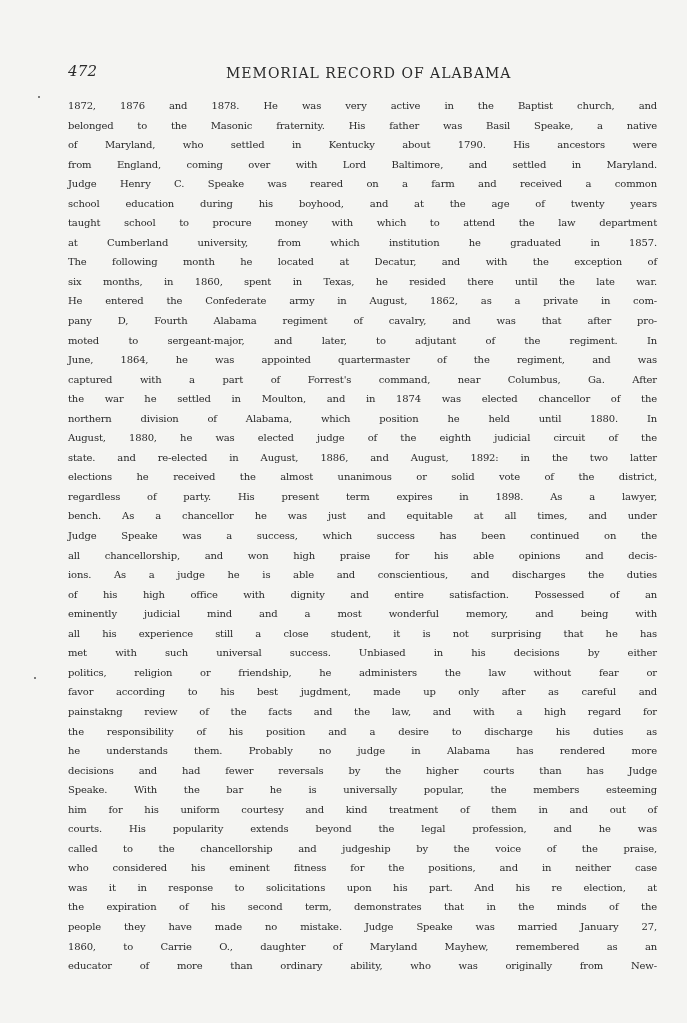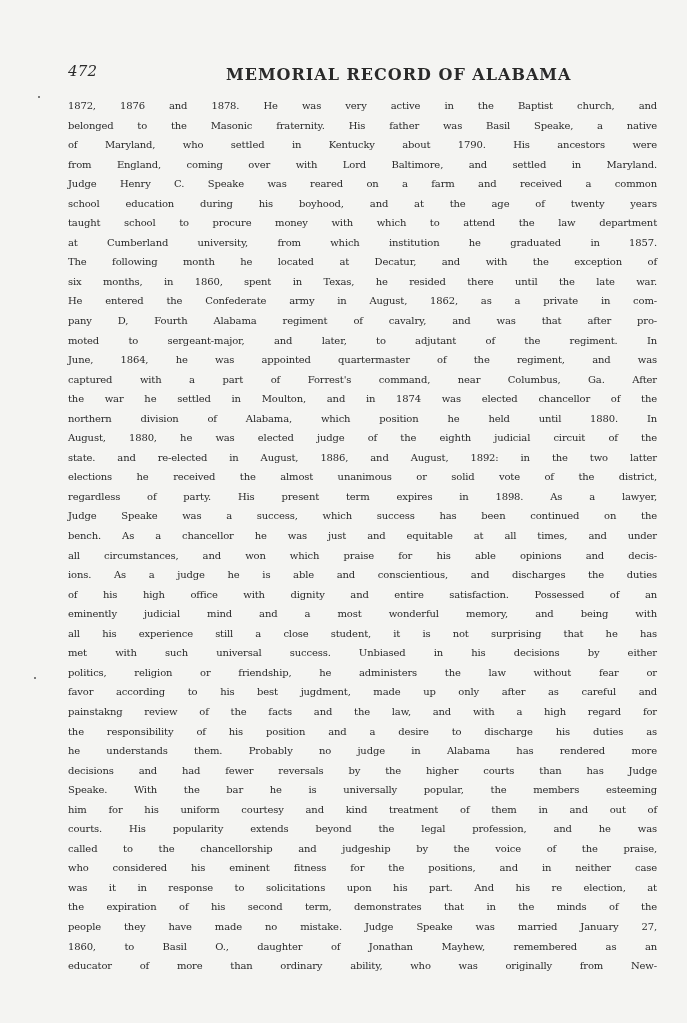--- a/index.html
+++ b/index.html
@@ -10,21 +10,21 @@
     overflow: hidden;
     font-family: "DejaVu Serif", "Liberation Serif", serif;
     color: #2a2a2a;
   }
   .page-number {
     position: absolute; left: 68px; top: 62px;
     font-size: 15px; letter-spacing: 0.2px; font-style: italic;
   }
   .running-head {
     position: absolute; left: 226px; top: 65px;
-    font-size: 16px; letter-spacing: 1px; font-weight: bold;
+    font-size: 14px; letter-spacing: 1px;
   }
   .body-text {
     position: absolute; left: 68px; top: 96px; width: 589px;
   }
   .line {
     height: 19.55px; line-height: 19.55px;
     font-size: 10px;
     white-space: nowrap;
     text-align: justify; text-align-last: justify;
     letter-spacing: -0.15px;
@@ -56,37 +56,37 @@
     <div class="line">pany D, Fourth Alabama regiment of cavalry, and was that after pro-</div>
     <div class="line">moted to sergeant-major, and later, to adjutant of the regiment.  In</div>
     <div class="line">June, 1864, he was appointed quartermaster of the regiment, and was</div>
     <div class="line">captured with a part of Forrest's command, near Columbus, Ga.  After</div>
     <div class="line">the war he settled in Moulton, and in 1874 was elected chancellor of the</div>
     <div class="line">northern division of Alabama, which position he held until 1880.  In</div>
     <div class="line">August, 1880, he was elected judge of the eighth judicial circuit of the</div>
     <div class="line">state. and re-elected in August, 1886, and August, 1892: in the two latter</div>
     <div class="line">elections he received the almost unanimous or solid vote of the district,</div>
     <div class="line">regardless of party.  His present term expires in 1898.  As a lawyer,</div>
+    <div class="line">bench.  As a chancellor he was just and equitable at all times, and under</div>
     <div class="line">Judge Speake was a success, which success has been continued on the</div>
-    <div class="line">bench.  As a chancellor he was just and equitable at all times, and under</div>
-    <div class="line">all circumstances, and won which praise for his able opinions and decis-</div>
+    <div class="line">all chancellorship, and won high praise for his able opinions and decis-</div>
     <div class="line">ions.  As a judge he is able and conscientious, and discharges the duties</div>
     <div class="line">of his high office with dignity and entire satisfaction.  Possessed of an</div>
     <div class="line">eminently judicial mind and a most wonderful memory, and being with</div>
     <div class="line">all his experience still a close student, it is not surprising that he has</div>
     <div class="line">met with such universal success.  Unbiased in his decisions by either</div>
     <div class="line">politics, religion or friendship, he administers the law without fear or</div>
     <div class="line">favor according to his best jugdment, made up only after as careful and</div>
     <div class="line">painstakng review of the facts and the law, and with a high regard for</div>
     <div class="line">the responsibility of his position and a desire to discharge his duties as</div>
     <div class="line">he understands them.  Probably no judge in Alabama has rendered more</div>
     <div class="line">decisions and had fewer reversals by the higher courts than has Judge</div>
     <div class="line">Speake.  With the bar he is universally popular, the members esteeming</div>
     <div class="line">him for his uniform courtesy and kind treatment of them in and out of</div>
     <div class="line">courts.  His popularity extends beyond the legal profession, and he was</div>
     <div class="line">called to the chancellorship and judgeship by the voice of the praise,</div>
     <div class="line">who considered his eminent fitness for the positions, and in neither case</div>
     <div class="line">was it in response to solicitations upon his part.  And his re election, at</div>
     <div class="line">the expiration of his second term, demonstrates that in the minds of the</div>
     <div class="line">people they have made no mistake.  Judge Speake was married January 27,</div>
-    <div class="line">1860, to Basil O., daughter of Jonathan Mayhew, remembered as an</div>
+    <div class="line">1860, to Carrie O., daughter of Maryland Mayhew, remembered as an</div>
     <div class="line last">educator of more than ordinary ability, who was originally from New-</div>
   </div>
 
 </body></html>

